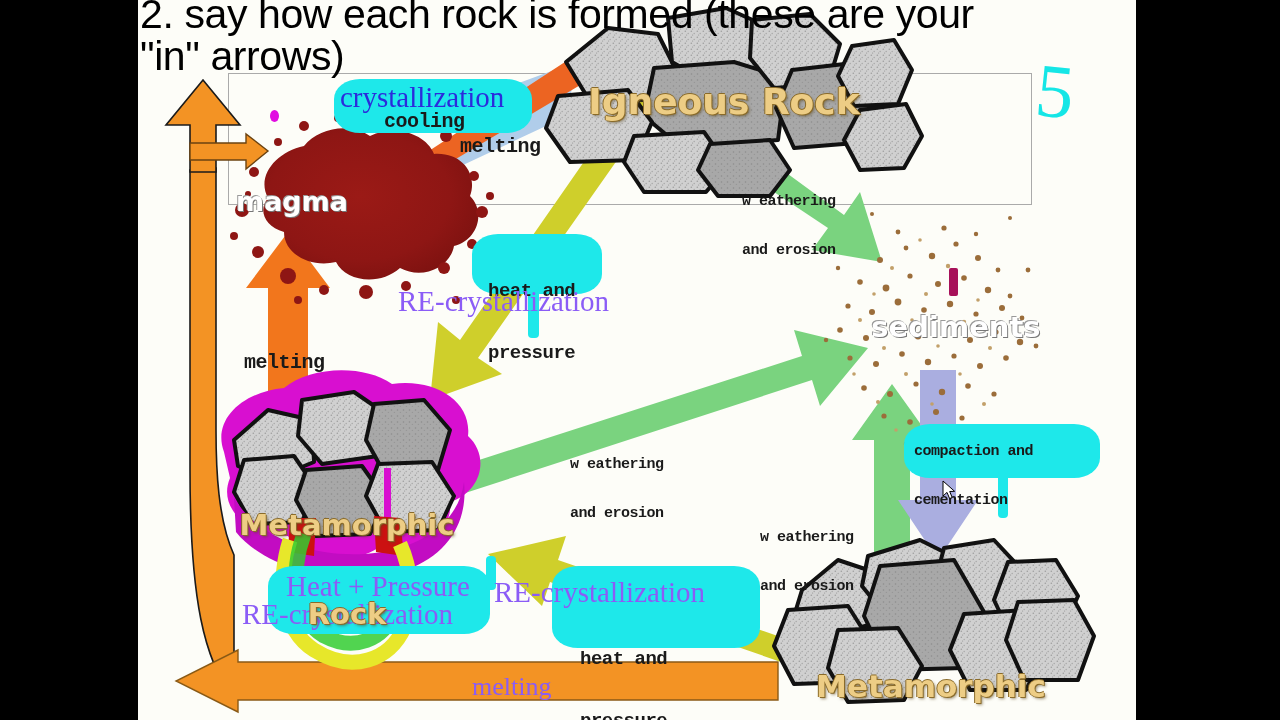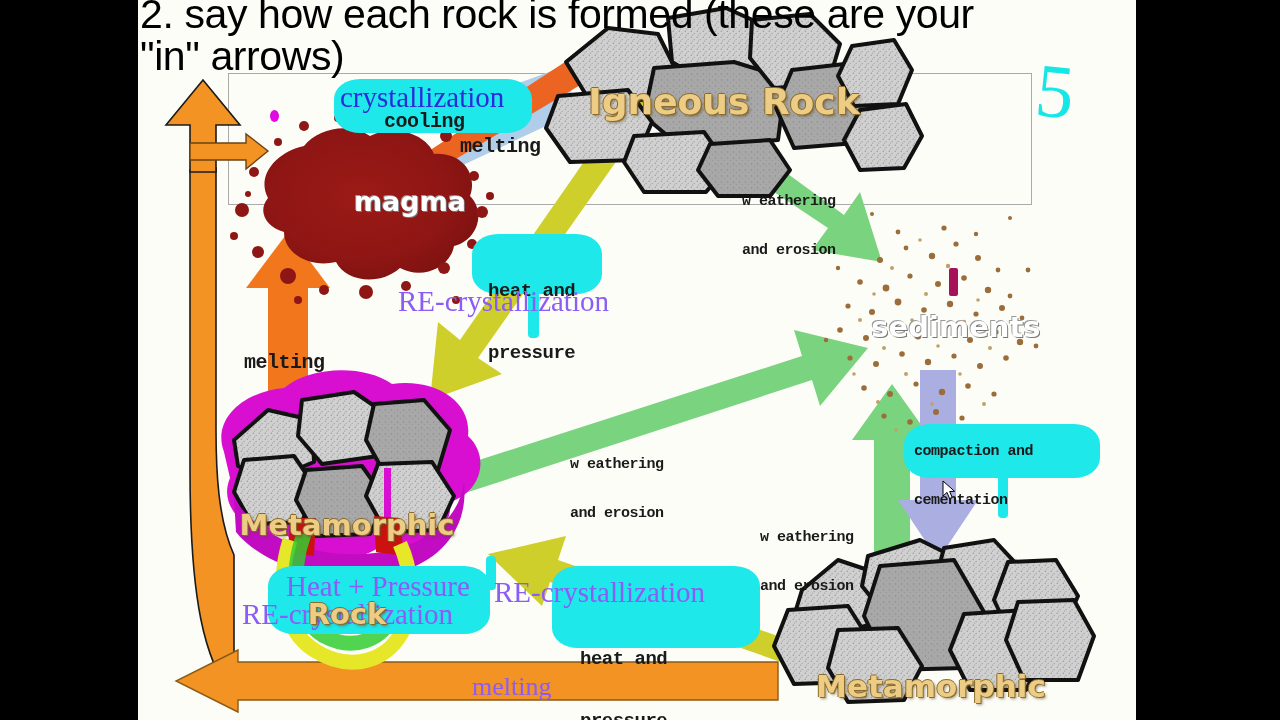--- a/index.html
+++ b/index.html
@@ -345,21 +345,21 @@
 
     <div class="lbl serif" style="left:356px;top:576px;font-size:29px;">RE-crystallization</div>
 
     <div class="lbl mono" style="left:442px;top:608px;font-size:19px;text-align:center;">
       <div>heat and</div>
       <div>pressure</div>
     </div>
 
     <div class="lbl rockname" style="left:436px;top:84px;width:300px;font-size:36px;">Igneous Rock</div>
 
-    <div class="lbl whitename" style="left:98px;top:186px;width:230px;text-align:right;font-size:27px;">magma</div>
+    <div class="lbl whitename" style="left:98px;top:186px;width:230px;text-align:left;font-size:27px;">magma</div>
 
     <div class="lbl whitename" style="left:710px;top:310px;width:216px;text-align:center;font-size:29px;">sediments</div>
 
     <div class="lbl rockname" style="left:84px;top:452px;width:250px;font-size:29px;">
       <div>Metamorphic</div>
       <div>Rock</div>
     </div>
 
     <div class="lbl rockname" style="left:646px;top:608px;width:294px;font-size:31px;">
       <div>Metamorphic</div>

